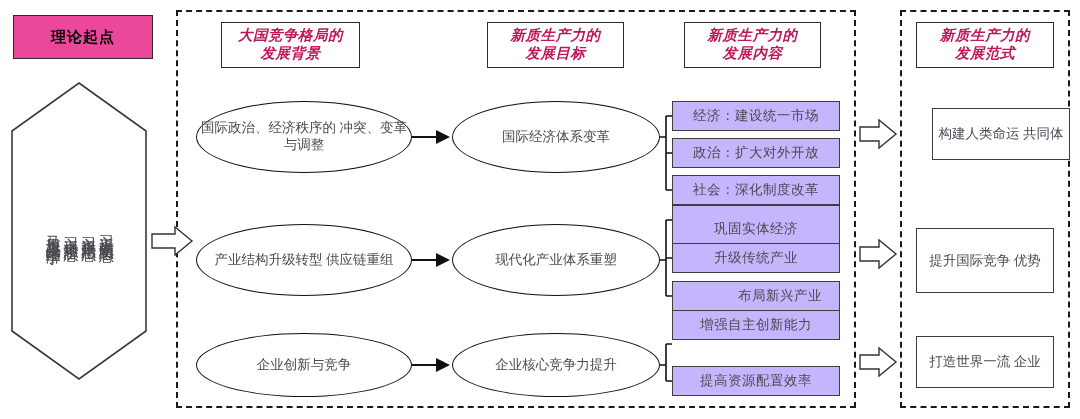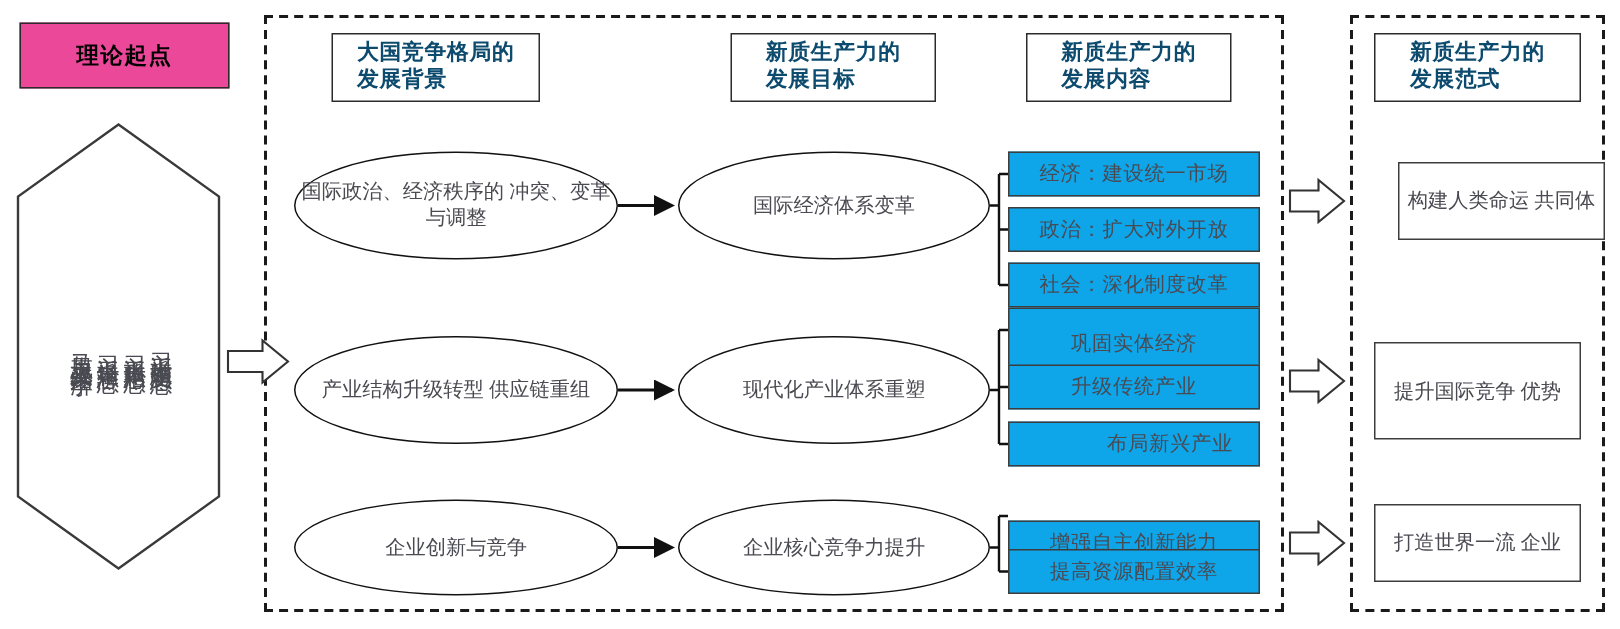--- a/index.html
+++ b/index.html
@@ -26,26 +26,27 @@
     background: transparent;
   }
 
   
   .col-header {
     border: 1.5px solid #2b2b2b;
     background: #ffffff;
     display: flex;
     align-items: center;
     justify-content: center;
-    text-align: left;
+    text-align: center;
     font-weight: bold;
-    color: #0c4a6e;
+    color: #be185d;
     font-size: 14.5px;
     line-height: 1.22;
     letter-spacing: .5px;
+    font-style: italic;
   }
   .col-header .t2 { display: block; }
 
   
   .plain-box {
     border: 1.5px solid #2b2b2b;
     background: #ec4899;
     display: flex;
     align-items: center;
     justify-content: center;
@@ -66,21 +67,21 @@
     justify-content: center;
     text-align: center;
     font-size: 13.5px;
     line-height: 1.25;
     color: #4a4a52;
   }
 
   
   .item-box {
     border: 1.4px solid #3d3d3d;
-    background: #0ea5e9;
+    background: #c4b5fd;
     display: flex;
     align-items: center;
     justify-content: center;
     text-align: center;
     font-size: 13.5px;
     color: #4a4a52;
     letter-spacing: .5px;
   }
 
   
@@ -219,21 +220,21 @@
   </div>
 
   <div class="abs ellipse" style="left:196px; top:333px; width:216px; height:64px;">
     <span>企业创新与竞争</span>
   </div>
 
   <div class="abs ellipse" style="left:452px; top:333px; width:208px; height:64px;">
     <span>企业核心竞争力提升</span>
   </div>
 
-  <div class="abs item-box" style="left:672px; top:347px; width:168px; height:30px;">增强自主创新能力</div>
+  <div class="abs item-box" style="left:672px; top:310px; width:168px; height:30px;">增强自主创新能力</div>
   <div class="abs item-box" style="left:672px; top:366px; width:168px; height:30px;">提高资源配置效率</div>
 
   <div class="abs para-box" style="left:916px; top:336px; width:138px; height:52px;">
     <div>
       <span class="t2">打造世界一流</span>
       <span class="t2">企业</span>
     </div>
   </div>
 
   <svg class="overlay">

